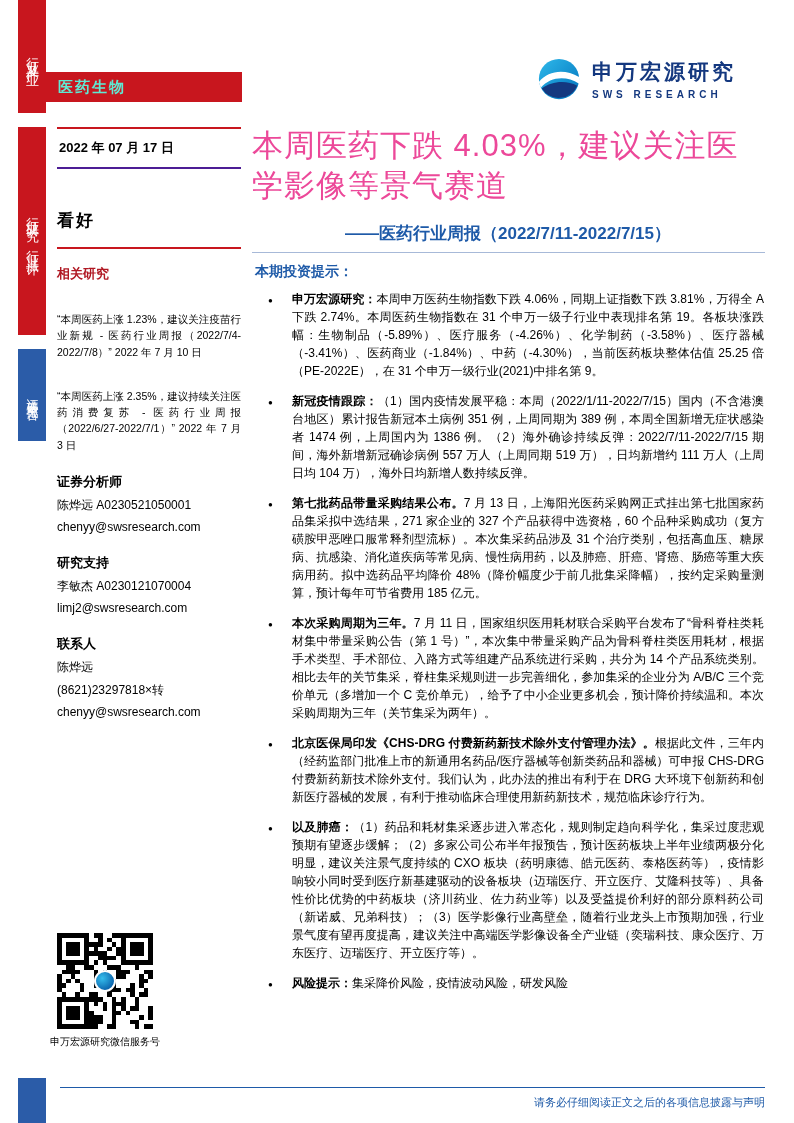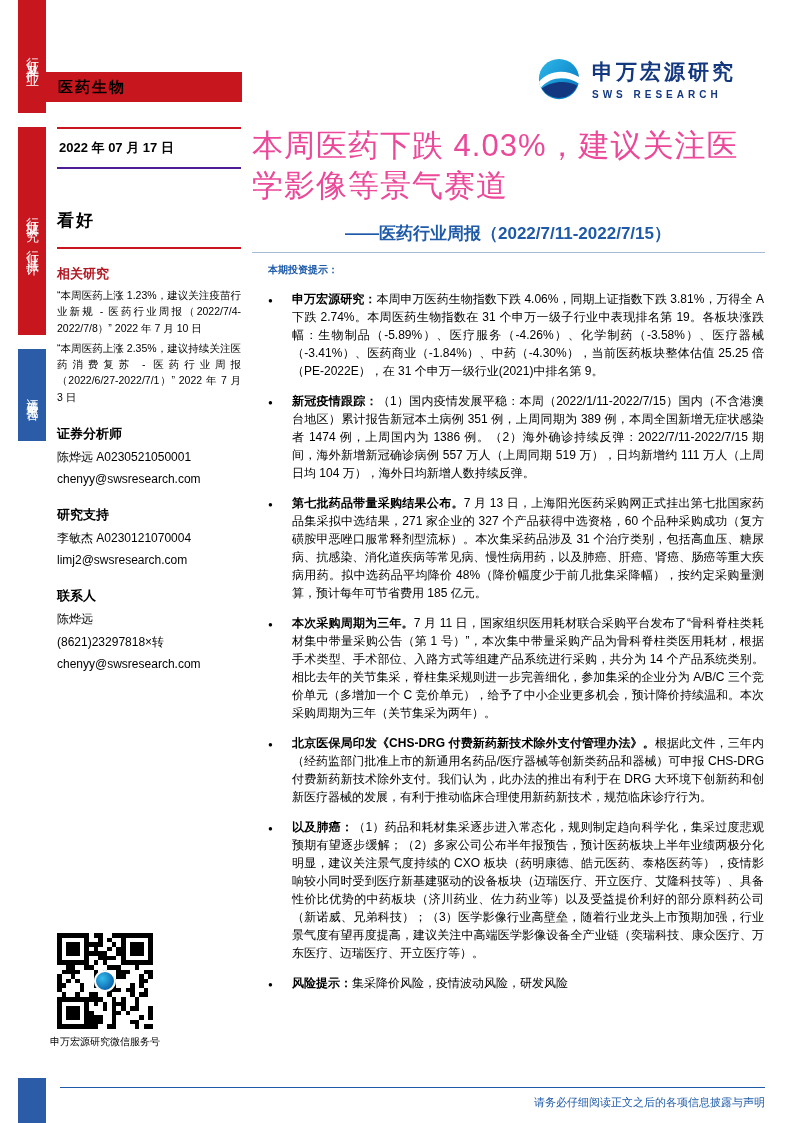--- a/index.html
+++ b/index.html
@@ -15,30 +15,30 @@
   #rail-seg1 { top:0;      height:113px; }
   #rail-seg2 { top:127px;  height:208px; }
   #rail-seg3 { top:349px;  height:92px;  }
   #rail-seg4 { top:1078px; height:45px;  }
   .vtext { writing-mode:vertical-rl; text-orientation:upright; color:#fff; font-size:13px; letter-spacing:4px; }
   #rail-seg3 .vtext { font-size:12px; letter-spacing:2px; }
 
   
   .industry-bar {
     position:absolute; left:46px; top:72px; width:196px; height:30px;
-    background:#C8161E; color:#000000; font-weight:bold; font-size:15px;
+    background:#C8161E; color:#5eead4; font-weight:bold; font-size:15px;
     line-height:30px; padding-left:12px; letter-spacing:2px;
   }
 
   
   .side { position:absolute; left:57px; top:127px; width:184px; }
   .date-box { border-top:2px solid #C8161E; border-bottom:2px solid #4c1d95; padding:10px 2px; font-weight:bold; font-size:13px; }
   .rating { margin-top:40px; font-size:17px; font-weight:bold; letter-spacing:2px; padding-bottom:15px; border-bottom:2px solid #C8161E; }
   .related-title { margin-top:16px; color:#B01823; font-weight:bold; font-size:13px; }
-  .rel-item { margin-top:4px; font-size:10.5px; line-height:1.55; text-align:justify; }
+  .rel-item { margin-top:28px; font-size:10.5px; line-height:1.55; text-align:justify; }
   .sec-title { margin-top:20px; font-weight:bold; font-size:13px; }
   .sec-line { margin-top:6px; font-size:12px; word-break:break-all; }
 
   
   .qr-wrap { position:absolute; left:57px; top:933px; width:96px; height:96px; background:#fff; }
   .qr-grid { position:absolute; inset:0; display:grid; grid-template-columns:repeat(21,1fr); grid-template-rows:repeat(21,1fr); }
   .qr-grid .on { background:#000; }
   .qr-dot {
     position:absolute; left:50%; top:50%; width:22px; height:22px; transform:translate(-50%,-50%);
     border-radius:50%; background:radial-gradient(circle at 35% 35%, #35bdec 0%, #0b63ac 75%); border:2px solid #fff;
@@ -51,21 +51,21 @@
   .logo-cn { font-size:21px; font-weight:bold; color:#14387F; letter-spacing:3px; white-space:nowrap; }
   .logo-en { font-size:10px; font-weight:bold; color:#14387F; letter-spacing:4px; margin-top:3px; }
 
   
   .title {
     position:absolute; left:252px; top:126px; width:514px;
     font-size:31px; font-weight:normal; color:#ec4899; line-height:1.28; letter-spacing:1px;
   }
   .subtitle { position:absolute; left:252px; top:222px; width:512px; text-align:center; font-size:17px; font-weight:bold; color:#1E5AA8; }
   .header-rule { position:absolute; left:252px; top:252px; width:513px; height:1px; background:#A7B9D8; }
-  .section-title { position:absolute; left:268px; top:263px; font-size:10px; font-weight:bold; color:#1E5AA8;text-align:center; }
+  .section-title { position:absolute; left:255px; top:263px; font-size:14px; font-weight:bold; color:#1E5AA8;text-align:center; }
 
   
   .bullets { position:absolute; left:268px; top:290px; width:496px; }
   .bullet { display:flex; margin-bottom:12px; }
   .marker { flex:none; width:10px; margin-right:14px; margin-top:2px; font-size:8px; line-height:18px; color:#000; }
   .btext { flex:1; font-size:12px; line-height:1.5; text-align:justify; color:#000; }
   .b { font-weight:bold; }
 
   
   .footer-rule { position:absolute; left:60px; top:1087px; width:705px; height:1px; background:#1E5AA8; }

